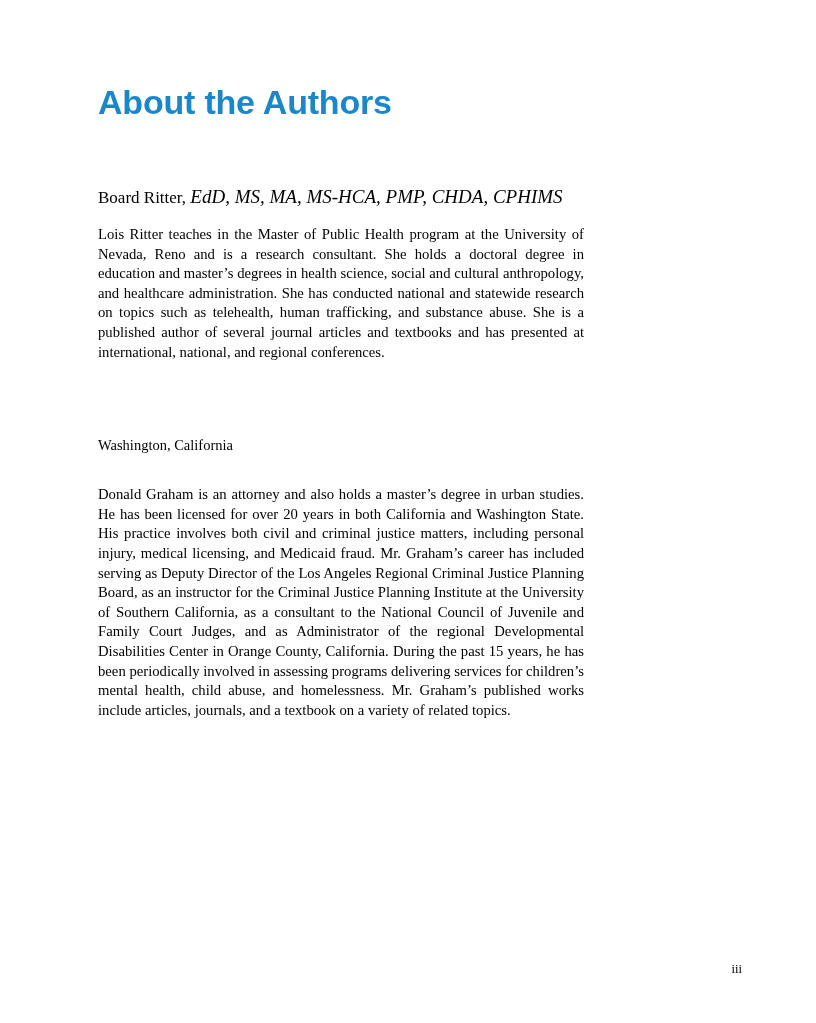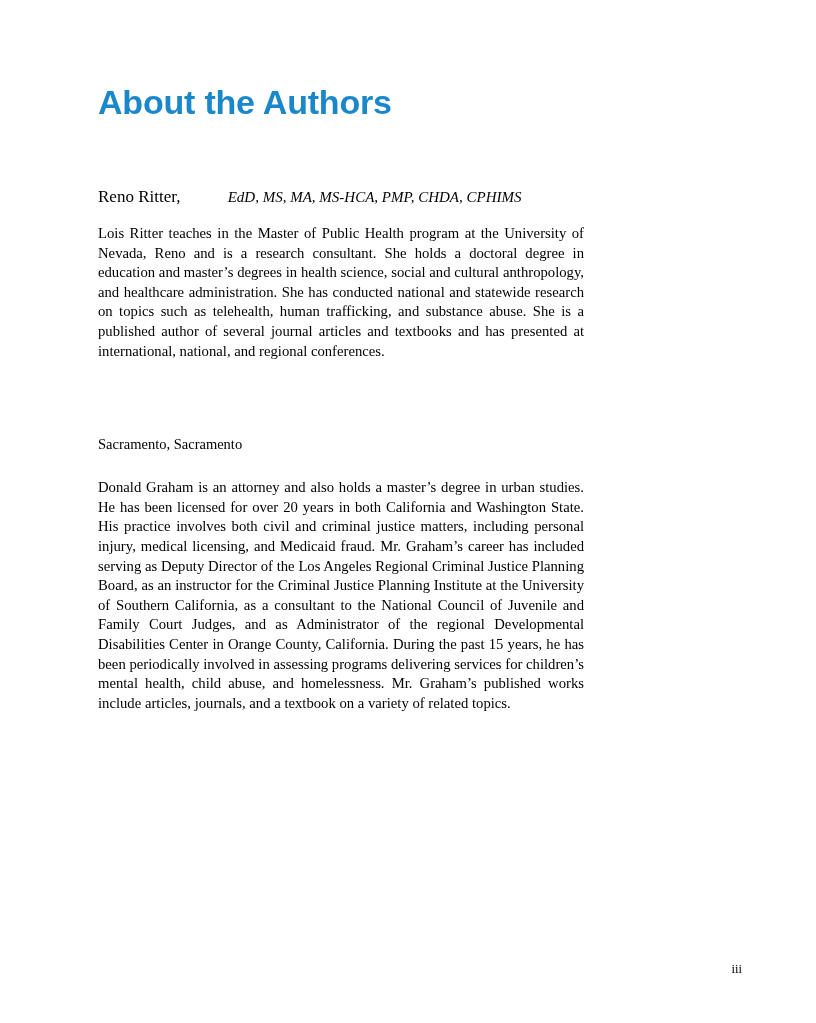--- a/index.html
+++ b/index.html
@@ -50,39 +50,38 @@
   }
   .author-name-line {
     font-size: 17px;
     line-height: 22px;
   }
   .author-name {
     font-size: 17px;
   }
   .author-creds {
     font-style: italic;
-    font-size: 15px;
-    margin-left: 43px;
+    font-size: 19px;
   }
   .author-role {
     font-size: 14.5px;
     line-height: 19px;
   }
   .author-location {
     font-size: 14.5px;
     line-height: 19px;
   }
   .author-bio {
     margin-top: 16px;
     font-size: 14.7px;
     line-height: 19.6px;
     text-align: justify;
   }
   .bio-2 {
-    margin-top: 24px;
+    margin-top: 30px;
   }
   .folio {
     position: absolute;
     left: 0;
     top: 962px;
     width: 816px;
     text-align: center;
     font-size: 12.5px;
   }
   .folio-inner {
@@ -98,28 +97,28 @@
 <body>
 
 <div class="page">
 
   <div class="content">
 
     <h1 class="page-title">About the Authors</h1>
 
     <div class="author-block author-1">
       <div class="author-name-line">
-        <span class="author-name">Reno Ritter,</span>
+        <span class="author-name">Board Ritter,</span>
         <span class="author-creds">EdD, MS, MA, MS-HCA, PMP, CHDA, CPHIMS</span>
       </div>
       <p class="author-bio">Lois Ritter teaches in the Master of Public Health program at the University of Nevada, Reno and is a research consultant. She holds a doctoral degree in education and master’s degrees in health science, social and cultural anthropology, and healthcare administration. She has conducted national and statewide research on topics such as telehealth, human trafficking, and substance abuse. She is a published author of several journal articles and textbooks and has presented at international, national, and regional conferences.</p>
     </div>
 
     <div class="author-block author-2">
-      <div class="author-location">Sacramento, Sacramento</div>
+      <div class="author-location">Washington, California</div>
       <p class="author-bio bio-2">Donald Graham is an attorney and also holds a master’s degree in urban studies. He has been licensed for over 20 years in both California and Washington State. His practice involves both civil and criminal justice matters, including personal injury, medical licensing, and Medicaid fraud. Mr. Graham’s career has included serving as Deputy Director of the Los Angeles Regional Criminal Justice Planning Board, as an instructor for the Criminal Justice Planning Institute at the University of Southern California, as a consultant to the National Council of Juvenile and Family Court Judges, and as Administrator of the regional Developmental Disabilities Center in Orange County, California. During the past 15 years, he has been periodically involved in assessing programs delivering services for children’s mental health, child abuse, and homelessness. Mr. Graham’s published works include articles, journals, and a textbook on a variety of related topics.</p>
     </div>
 
   </div>
 
   <div class="folio">
     <span class="folio-inner">iii</span>
   </div>
 
 </div>

